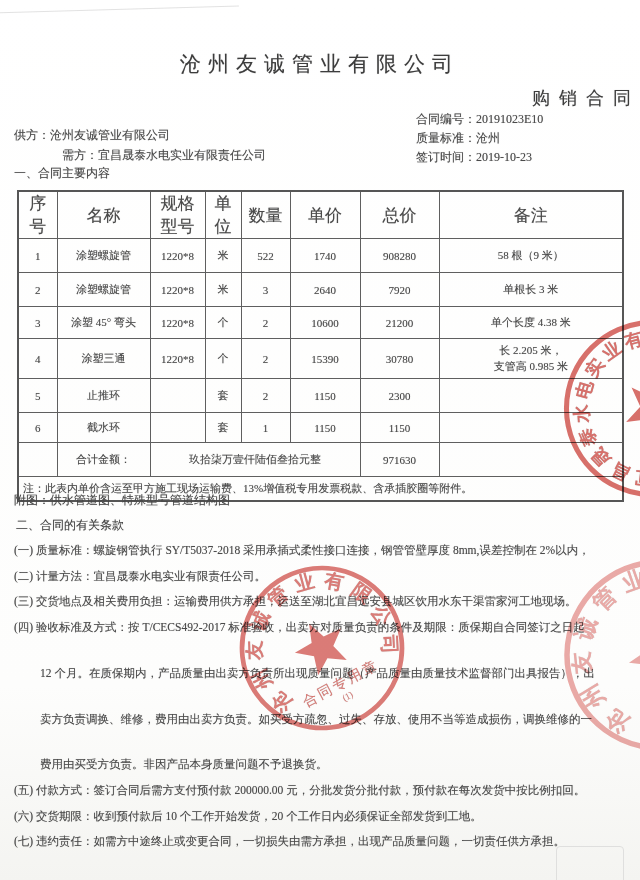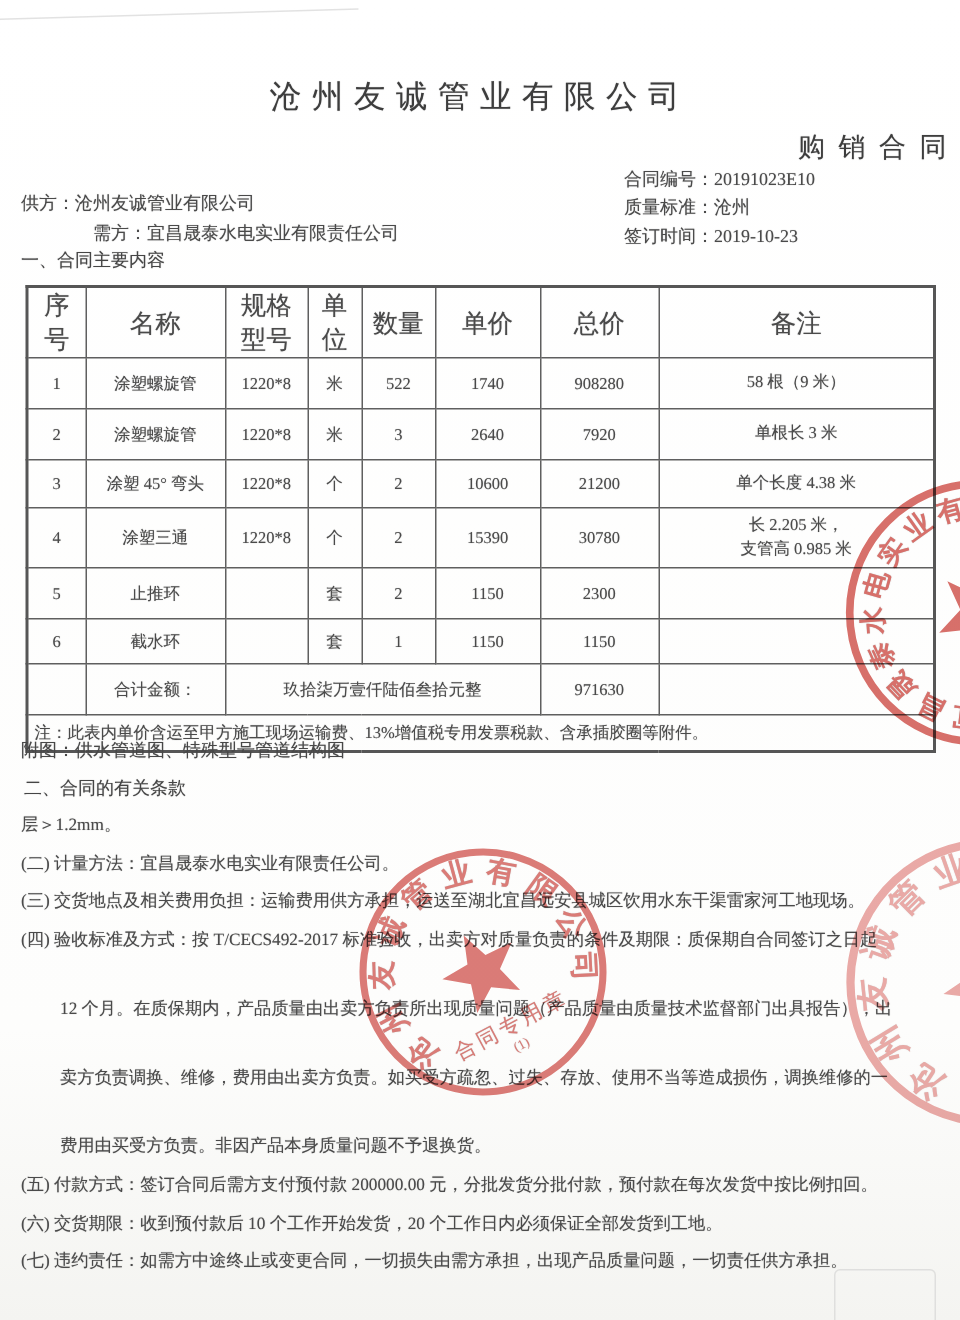--- a/index.html
+++ b/index.html
@@ -149,21 +149,21 @@
     <tr style="height:24px">
       <td colspan="8" class="note-cell">注：此表内单价含运至甲方施工现场运输费、13%增值税专用发票税款、含承插胶圈等附件。</td>
     </tr>
   </tbody>
     </table>
 
   <div class="abs attach-line">附图：供水管道图、特殊型号管道结构图</div>
   <div class="abs sec-head sec2">二、合同的有关条款</div>
 
   <div class="clauses">
-    <div class="clause-line">层＞1.2mm。</div>
+    <div class="clause-line">(一) 质量标准：螺旋钢管执行 SY/T5037-2018 采用承插式柔性接口连接，钢管管壁厚度 8mm,误差控制在 2%以内，</div>
     <div class="clause-line">(二) 计量方法：宜昌晟泰水电实业有限责任公司。</div>
     <div class="clause-line">(三) 交货地点及相关费用负担：运输费用供方承担，运送至湖北宜昌远安县城区饮用水东干渠雷家河工地现场。</div>
     <div class="clause-line">(四) 验收标准及方式：按 T/CECS492-2017 标准验收，出卖方对质量负责的条件及期限：质保期自合同签订之日起</div>
     <div class="clause-line indent">12 个月。在质保期内，产品质量由出卖方负责所出现质量问题（产品质量由质量技术监督部门出具报告），出</div>
     <div class="clause-line indent">卖方负责调换、维修，费用由出卖方负责。如买受方疏忽、过失、存放、使用不当等造成损伤，调换维修的一</div>
     <div class="clause-line indent">费用由买受方负责。非因产品本身质量问题不予退换货。</div>
     <div class="clause-line">(五) 付款方式：签订合同后需方支付预付款 200000.00 元，分批发货分批付款，预付款在每次发货中按比例扣回。</div>
     <div class="clause-line">(六) 交货期限：收到预付款后 10 个工作开始发货，20 个工作日内必须保证全部发货到工地。</div>
     <div class="clause-line">(七) 违约责任：如需方中途终止或变更合同，一切损失由需方承担，出现产品质量问题，一切责任供方承担。</div>
   </div>

